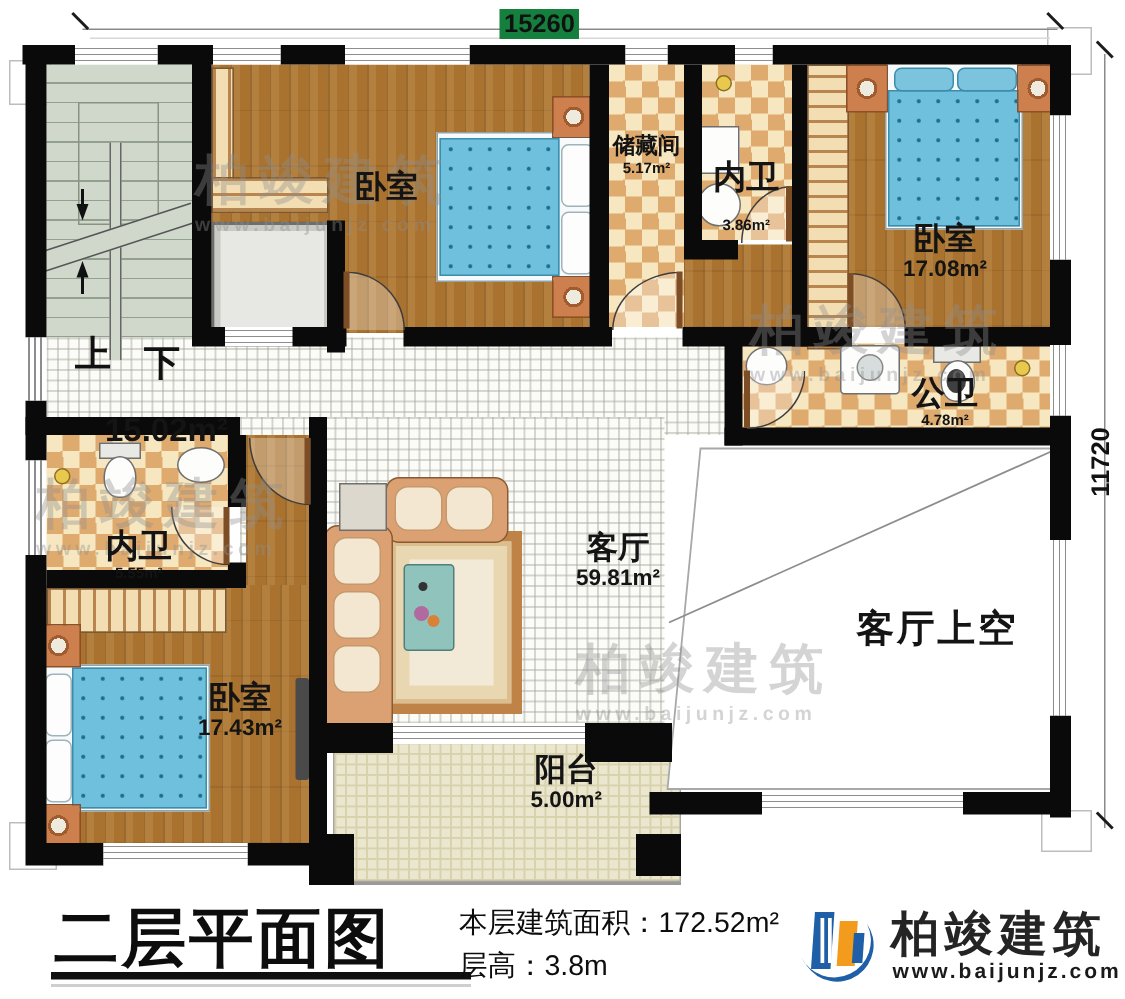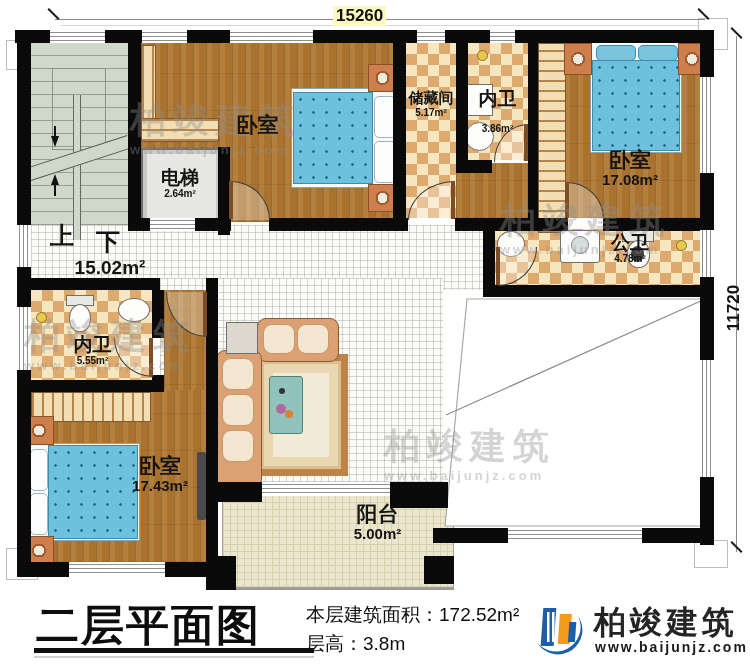--- a/index.html
+++ b/index.html
@@ -51,24 +51,24 @@
     box-shadow:inset 0 0 0 3px #dcbd8e,inset 0 0 0 12px #e9d7b2;}
   .ctable{position:absolute;z-index:6;background:#8fc3bc;border:1.5px solid #4e807b;border-radius:3px;}
   .tv{position:absolute;z-index:6;background:#4a4a4a;border-radius:2px;}
   .fixture{position:absolute;z-index:6;background:#fdfdfc;border:1px solid #6f6f6f;}
   .lightdot{position:absolute;z-index:6;width:9px;height:9px;border-radius:50%;background:#e9c84e;border:1px solid #8a6f1f;}
   .marker{position:absolute;z-index:0;border:1px solid #bdbdbd;background:#fff;}
   .rail-line{position:absolute;z-index:4;background:#9a9a9a;}
   
   .room-label{position:absolute;text-align:center;font-weight:bold;color:#141414;line-height:1.12;z-index:30;}
   .room-label span{display:block;}
-  .nm-lg{font-size:21px;} .nm-md{font-size:19px;} .nm-sm{font-size:15px;} .nm-xl{font-size:25px;letter-spacing:2px;}
+  .nm-lg{font-size:21px;} .nm-md{font-size:22px;margin-top:18px;} .nm-sm{font-size:15px;} .nm-xl{font-size:25px;letter-spacing:2px;}
   .ar-lg{font-size:15px;} .ar-md{font-size:10px;}
   .updown{position:absolute;font-size:24px;font-weight:bold;color:#111;z-index:30;}
-  .dim{position:absolute;font-size:17px;font-weight:bold;color:#111;z-index:31;background:#fef9c3;padding:0 3px;}
+  .dim{position:absolute;font-size:17px;font-weight:bold;color:#111;z-index:31;background:#15803d;padding:0 3px;}
   .dimline{position:absolute;background:#8a8a8a;z-index:2;}
   .tick{position:absolute;width:15px;height:2px;background:#1c1c1c;transform:rotate(45deg);z-index:31;}
   .extline{position:absolute;background:#d8d8d8;z-index:0;}
   
   .stair-rail{position:absolute;z-index:4;width:6px;background:#cfd8ca;border-left:1.3px solid #666;border-right:1.3px solid #666;}
   .stair-break{position:absolute;z-index:4;background:#cfd8ca;border-top:1.5px solid #555;border-bottom:1.5px solid #555;transform:rotate(-18deg);}
   .stair-void{position:absolute;z-index:4;border:1px solid #8a9383;}
   .arr{position:absolute;z-index:5;width:0;height:0;border-left:4px solid transparent;border-right:4px solid transparent;}
   .arr.down{border-top:11px solid #111;} .arr.up{border-bottom:11px solid #111;}
   .arr-stem{position:absolute;z-index:5;width:2px;background:#111;}
@@ -252,24 +252,20 @@
   <div class="fixture" style="left:560px;top:230px;width:38px;height:31px;border-radius:3px;"></div>
   <div class="abs" style="left:571px;top:236px;width:16px;height:16px;border-radius:50%;border:1px solid #888;background:#d7dcdd;z-index:7;"></div>
   <div class="fixture" style="left:622px;top:230px;width:30px;height:10px;background:#e8e8e4;"></div>
   <div class="fixture" style="left:627px;top:240px;width:21px;height:26px;border-radius:50% 50% 45% 45%;"></div>
   <div class="abs" style="left:631px;top:246px;width:13px;height:16px;border-radius:50%;background:#3f3f3f;z-index:7;"></div>
   <div class="lightdot" style="left:676px;top:240px;"></div>
 
   <div class="room-label" style="left:195px;top:113px;width:125px;">
     <span class="nm-lg">卧室</span>
   </div>
-  <div class="room-label" style="left:135px;top:167px;width:90px;">
-    <span class="nm-md">电梯</span>
-    <span class="ar-md">2.64m²</span>
-  </div>
   <div class="room-label" style="left:395px;top:90px;width:72px;">
     <span class="nm-sm">储藏间</span>
     <span class="ar-md">5.17m²</span>
   </div>
   <div class="room-label" style="left:455px;top:88px;width:85px;">
     <span class="nm-md">内卫</span>
     <span class="ar-md" style="margin-top:14px;">3.86m²</span>
   </div>
   <div class="room-label" style="left:570px;top:148px;width:120px;">
     <span class="nm-lg">卧室</span>
@@ -278,20 +274,27 @@
   <div class="room-label" style="left:585px;top:232px;width:90px;">
     <span class="nm-md">公卫</span>
     <span class="ar-md">4.78m²</span>
   </div>
   <div class="room-label" style="left:70px;top:257px;width:80px;">
     <span class="nm-md">15.02m²</span>
   </div>
   <div class="room-label" style="left:55px;top:334px;width:75px;">
     <span class="nm-md">内卫</span>
     <span class="ar-md">5.55m²</span>
+  </div>
+  <div class="room-label" style="left:372px;top:354px;width:80px;">
+    <span class="nm-lg">客厅</span>
+    <span class="ar-lg">59.81m²</span>
+  </div>
+  <div class="room-label" style="left:560px;top:405px;width:130px;">
+    <span class="nm-xl">客厅上空</span>
   </div>
   <div class="room-label" style="left:105px;top:454px;width:110px;">
     <span class="nm-lg">卧室</span>
     <span class="ar-lg">17.43m²</span>
   </div>
   <div class="room-label" style="left:330px;top:502px;width:95px;">
     <span class="nm-lg">阳台</span>
     <span class="ar-lg">5.00m²</span>
   </div>
   <div class="updown" style="left:50px;top:220px;">上</div>

